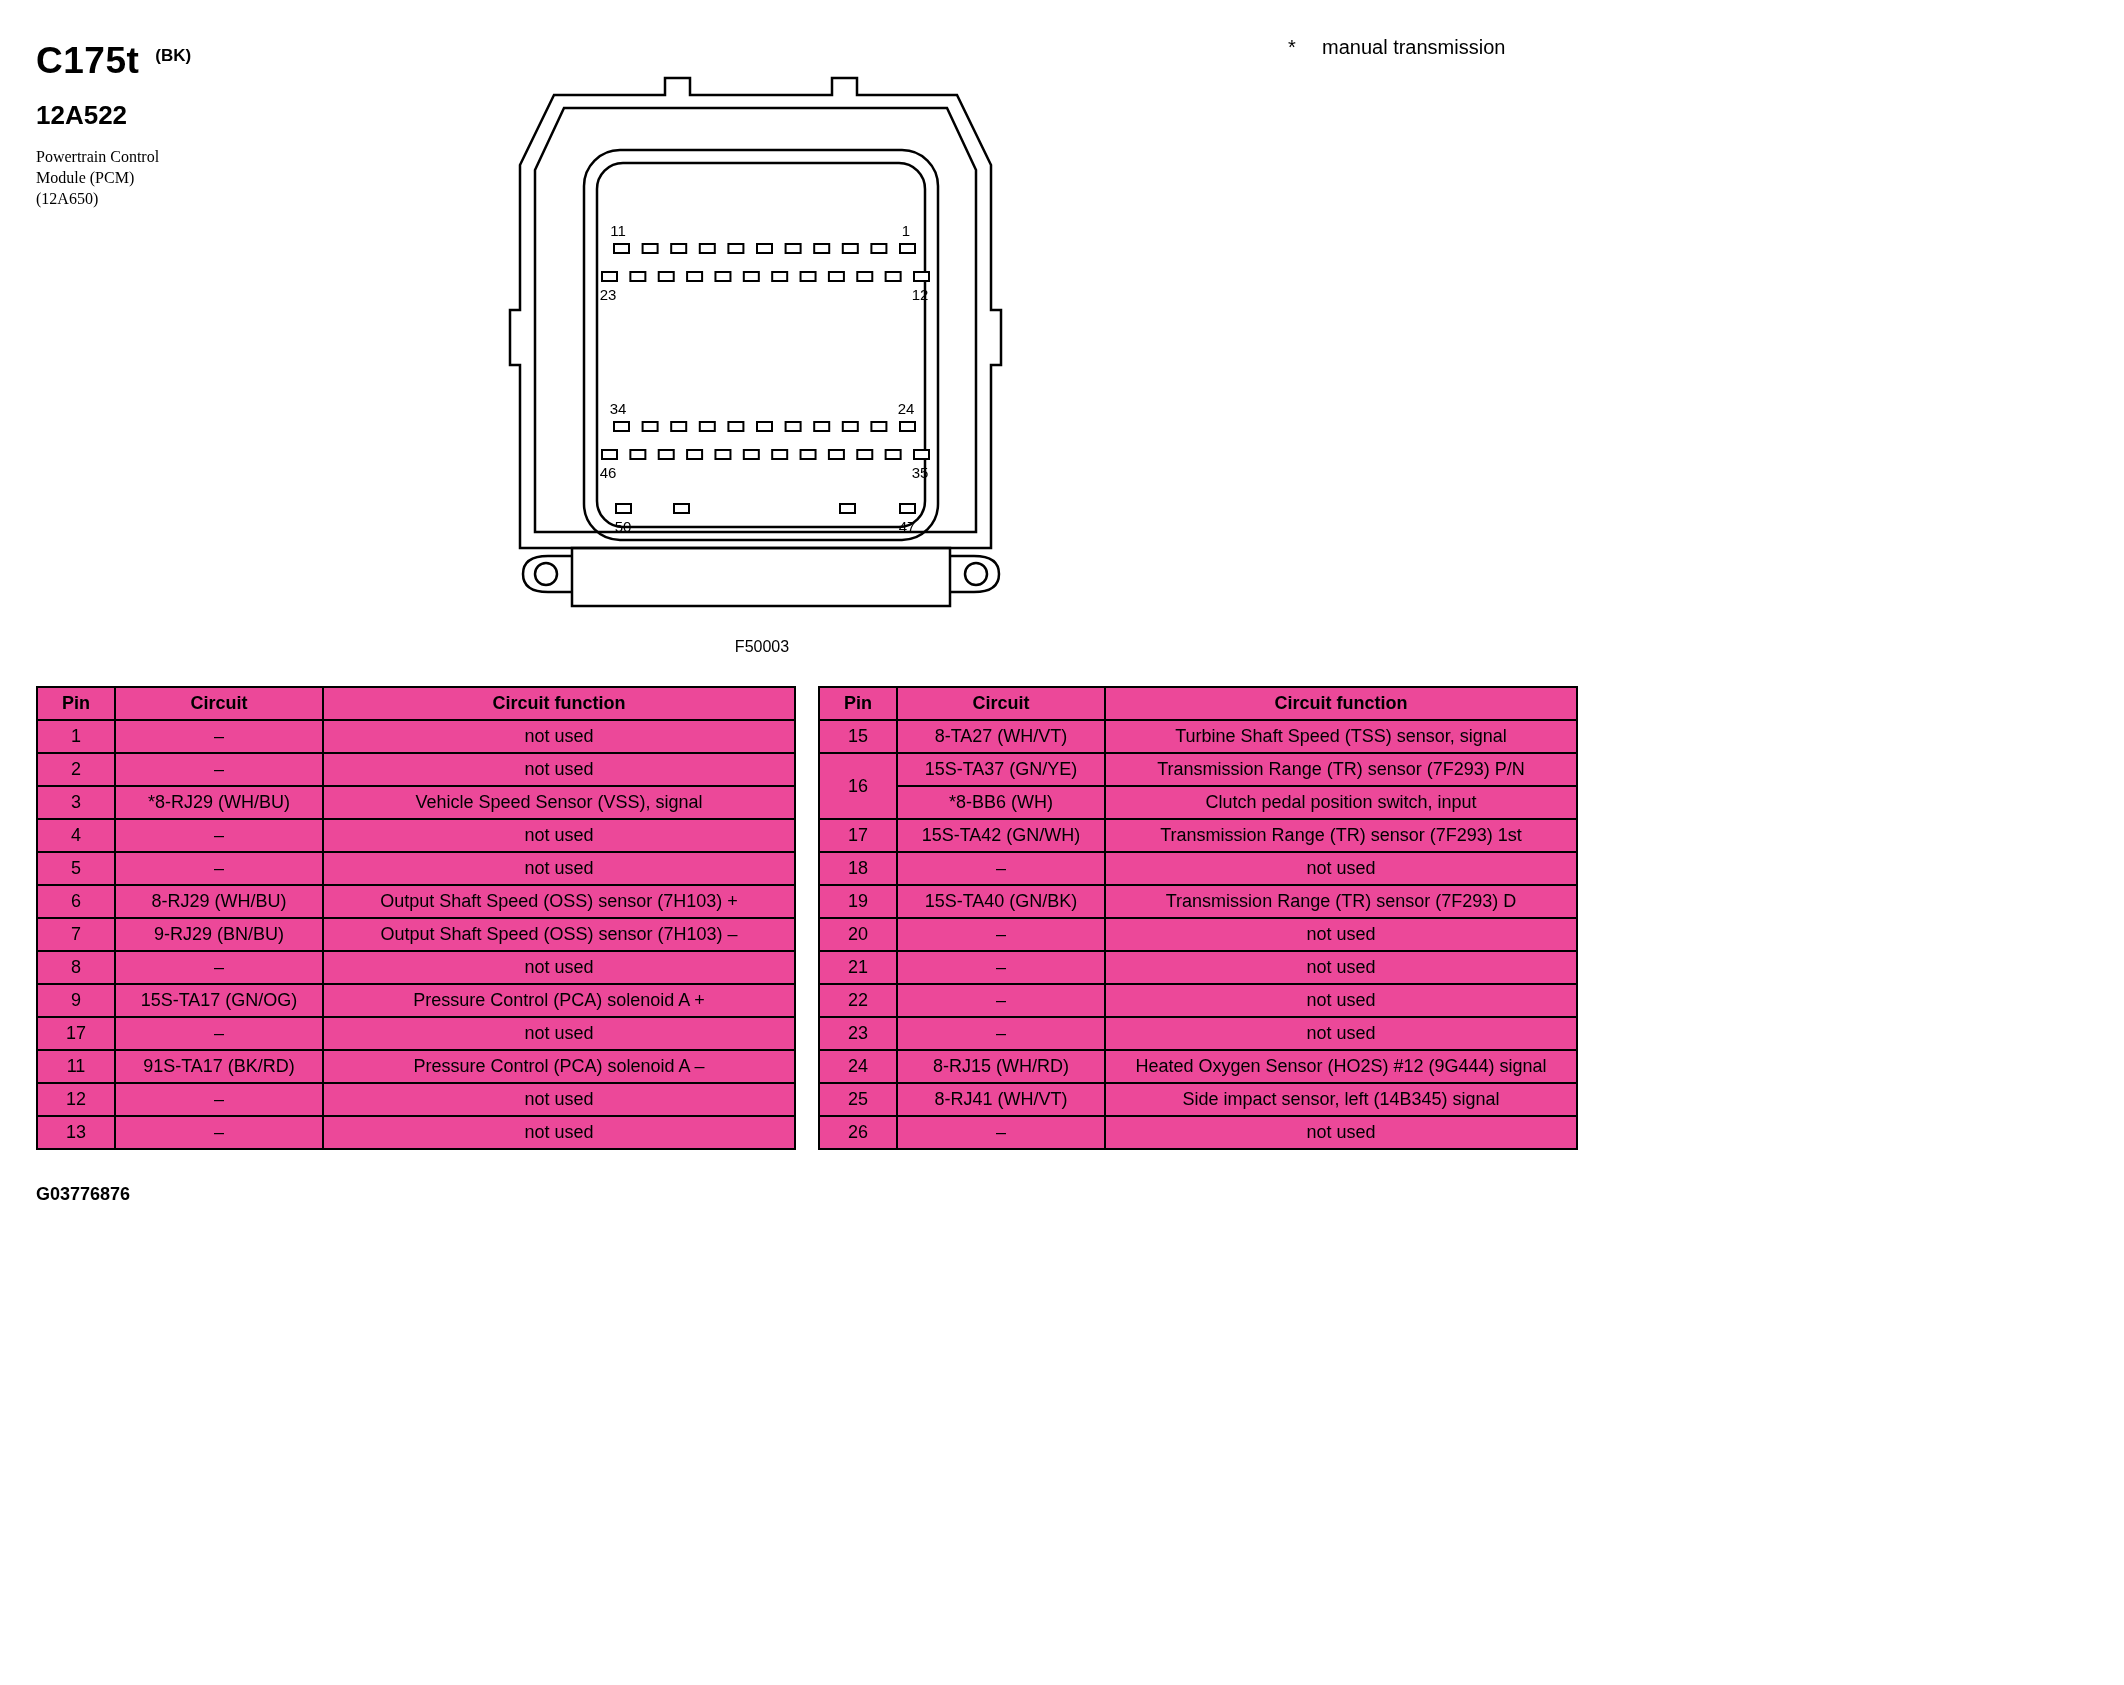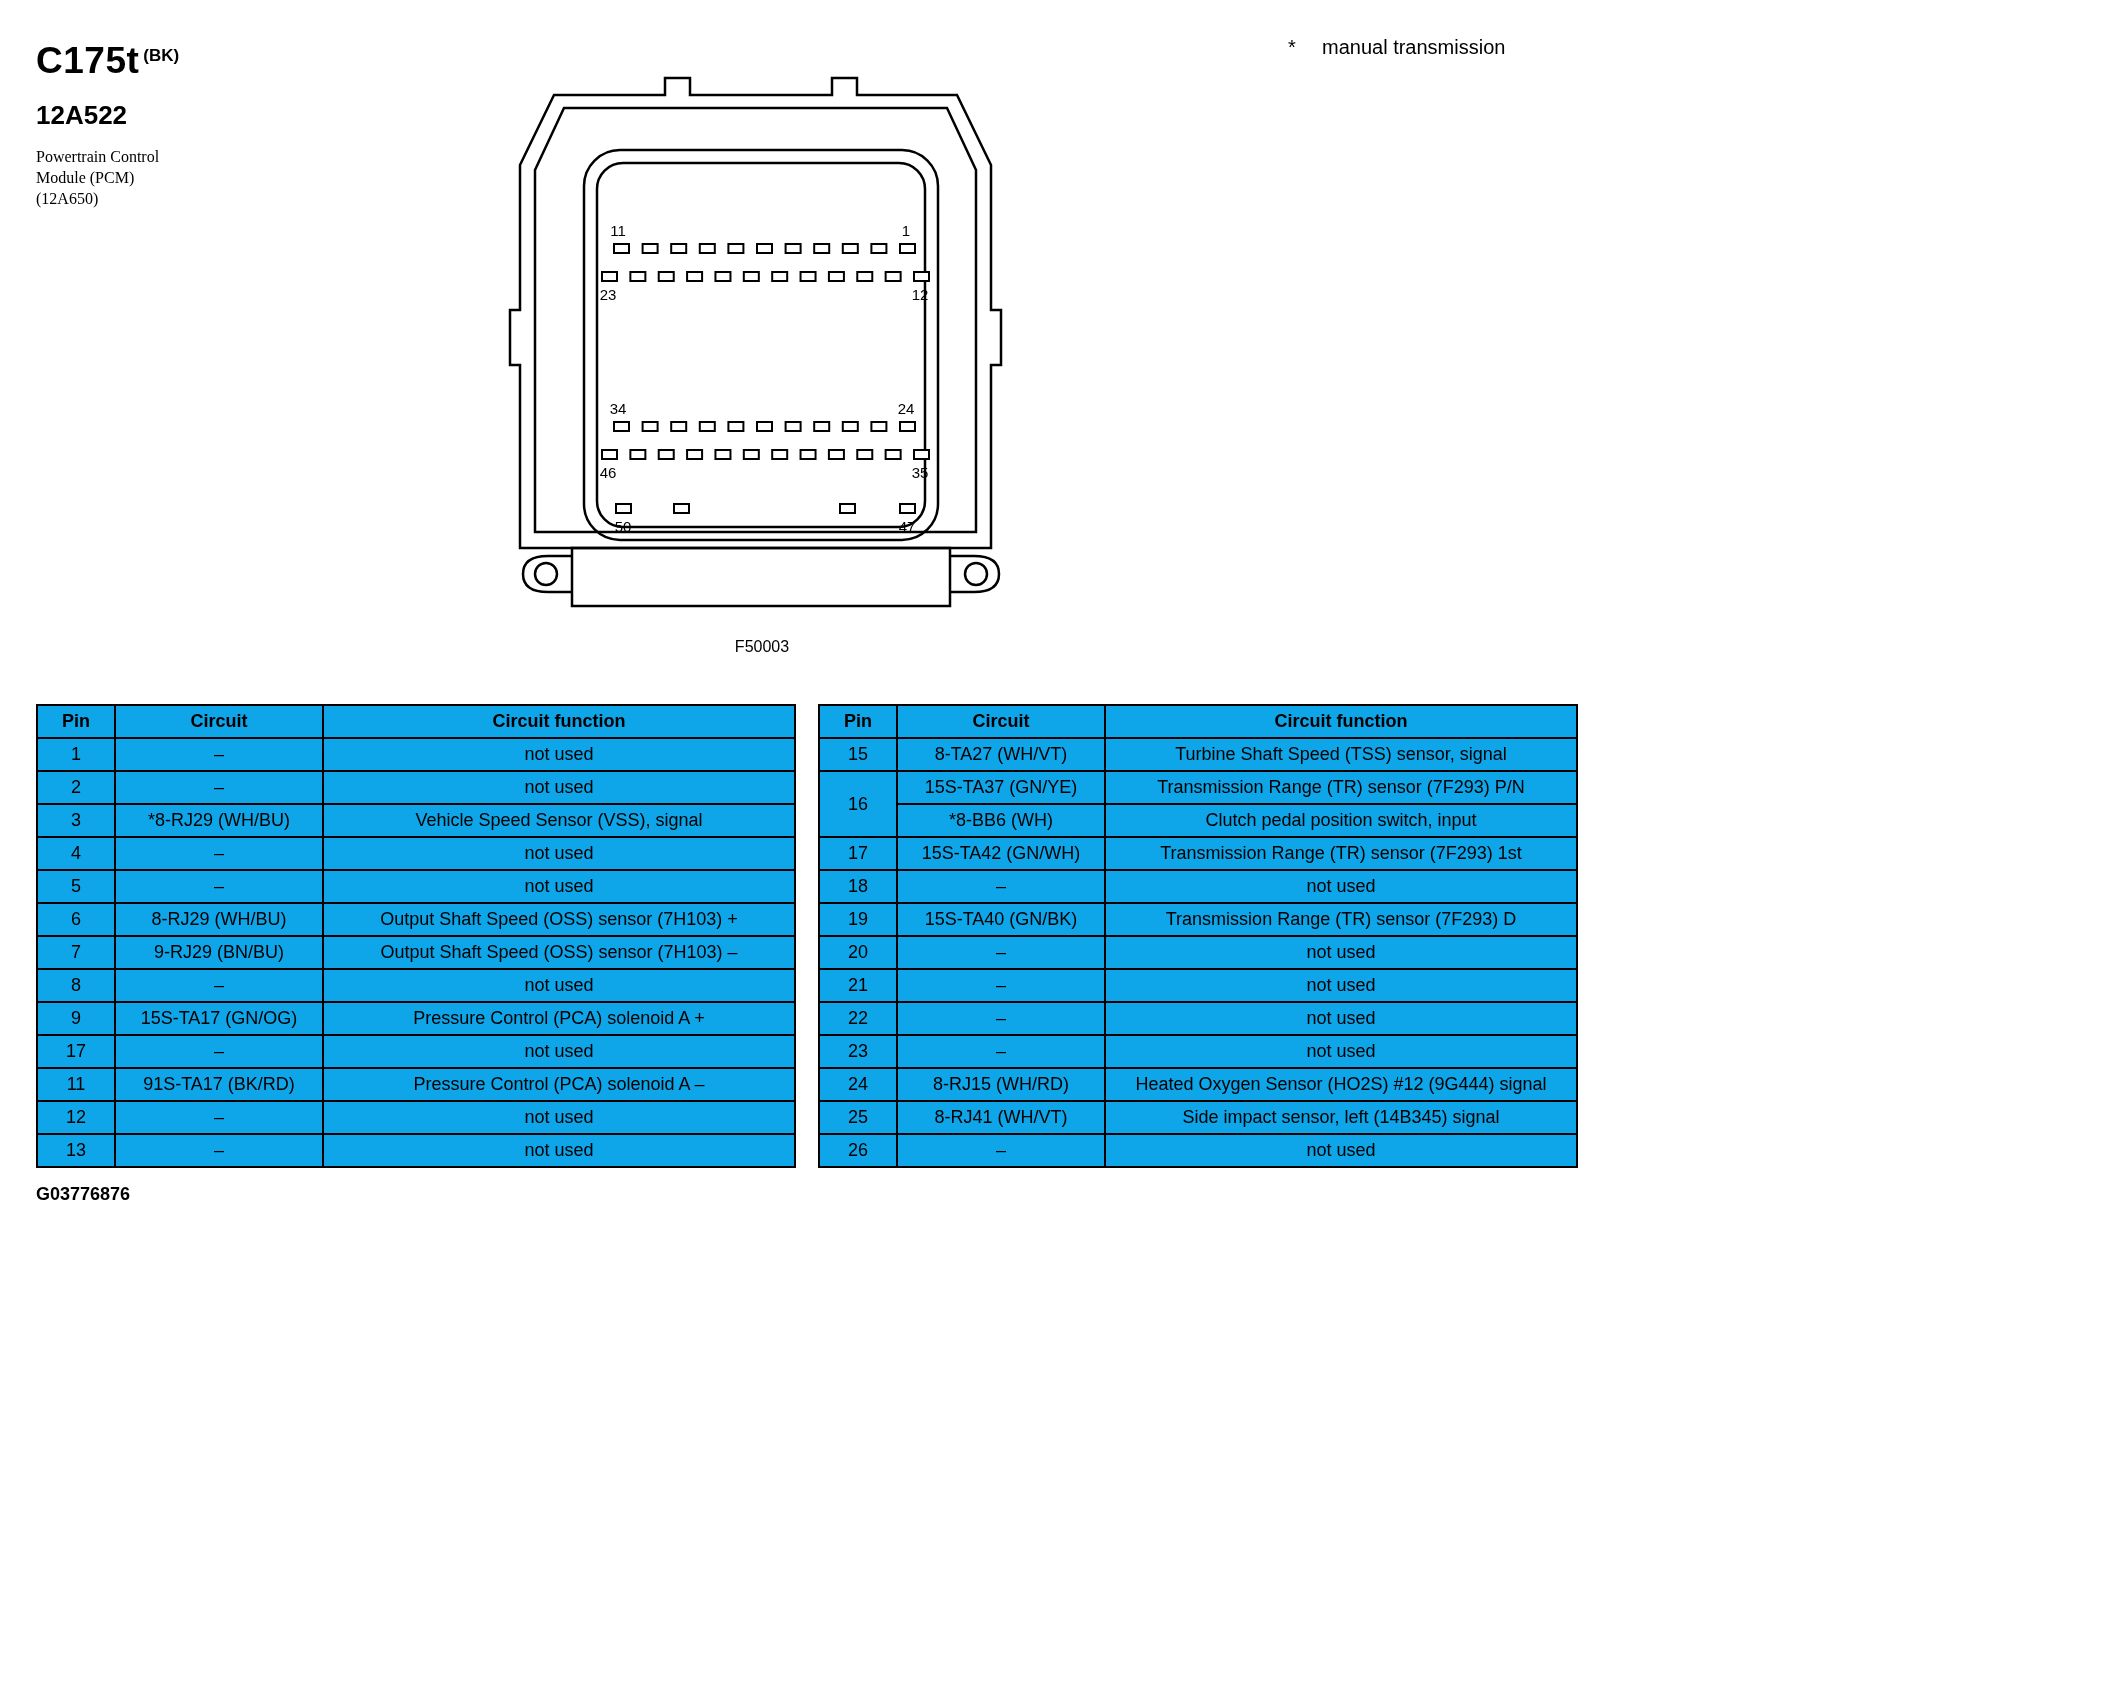--- a/index.html
+++ b/index.html
@@ -4,37 +4,37 @@
 <style>
   html,body{margin:0;padding:0;}
   body{
     width:2124px;height:1685px;position:relative;background:#fff;color:#000;
     font-family:"Liberation Sans", sans-serif;
   }
   .abs{position:absolute;}
 
   
   #connector-title{left:36px;top:40px;font-size:37px;font-weight:bold;letter-spacing:.5px;}
-  #connector-title .color-code{font-size:17px;font-weight:bold;margin-left:4px;vertical-align:12px;letter-spacing:0;}
+  #connector-title .color-code{font-size:17px;font-weight:bold;margin-left:16px;vertical-align:12px;letter-spacing:0;}
   #part-number{left:36px;top:100px;font-size:26px;font-weight:bold;}
   #component-desc{left:36px;top:146px;font-size:16px;line-height:1.32;font-family:Liberation Serif, serif;}
   #note{left:1288px;top:36px;font-size:20px;}
   #note .note-symbol{display:inline-block;width:34px;}
 
   
   #connector-wrap{left:502px;top:70px;width:520px;height:560px;}
   #connector-caption{left:502px;top:638px;width:520px;text-align:center;font-size:16px;}
   .outline{fill:none;stroke:#000;stroke-width:2.5;}
   .pin{fill:#fff;stroke:#000;stroke-width:2;}
   .pin-labels text{font-size:15px;fill:#000;font-family:"Liberation Sans",sans-serif;}
 
   
   #left-table-wrap{left:36px;top:686px;}
   #right-table-wrap{left:818px;top:686px;}
-  table{border-collapse:collapse;background:#0ea5e9;margin-top:18px;}
+  table{border-collapse:collapse;background:#ec4899;}
   th,td{border:2px solid #000;height:29px;font-size:18px;padding:1px 9px;vertical-align:middle;}
   th{font-weight:bold;text-align:center;}
   .col-pin{width:58px;text-align:center;}
   .col-circuit{width:188px;text-align:center;}
   .col-func{width:452px;text-align:center;}
 
   #figure-id{left:36px;top:1184px;font-size:18px;font-weight:bold;}
 </style>
 </head>
 <body>

